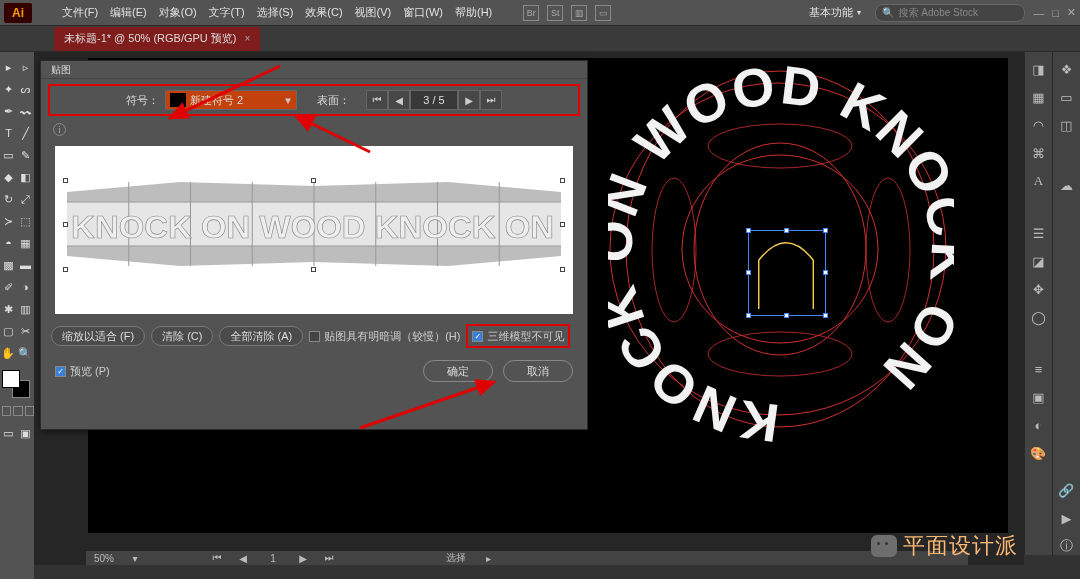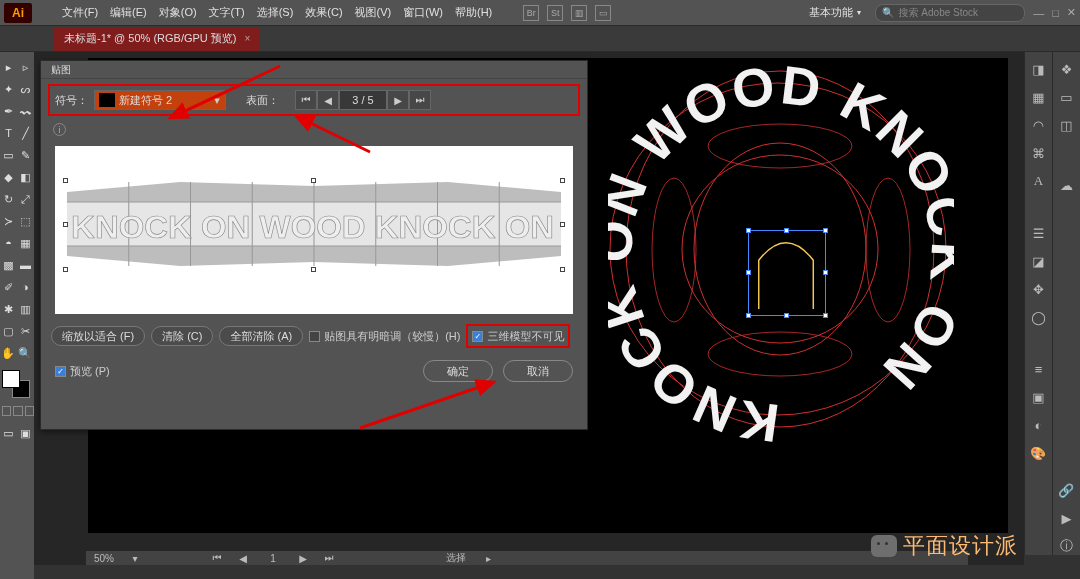--- a/index.html
+++ b/index.html
@@ -45,21 +45,21 @@
 
 
 .symbox { position: absolute; right: 128px; top: 166px; width: 78px; height: 86px; border: 1px solid #4488ff; }
 .symbox .anchor { position: absolute; width: 5px; height: 5px; border: 1px solid #4488ff; background: #fff; }
 
 
 .dialog { position: absolute; left: 40px; top: 60px; width: 548px; height: 370px; background: #535353; border: 1px solid #2a2a2a; box-shadow: 0 2px 6px rgba(0,0,0,.5); }
 .dialog .title { height: 18px; display: flex; align-items: center; padding-left: 10px; font-size: 10px; color: #ddd; border-bottom: 1px solid #444; }
 
 
-.symrow { display: flex; align-items: center; height: 30px; margin: 6px 8px 0 8px; gap: 6px; padding: 2px 6px; }
+.symrow { display: flex; align-items: center; height: 30px; margin: 6px 8px 0 8px; gap: 6px; padding: 2px 6px; justify-content: center; }
 .symrow.red-outline { outline: 2px solid #e00000; outline-offset: -1px; }
 .sym-label { font-size: 11px; color: #ddd; }
 .symsel { display: flex; align-items: center; height: 20px; border: 1px solid #666; background: #c2410c; width: 132px; cursor: pointer; }
 .symsel .thumb { width: 16px; height: 14px; background: #000; margin: 0 4px; }
 .symsel .name { font-size: 11px; color: #ddd; flex: 1; }
 .symsel .chev { width: 16px; text-align: center; color: #ccc; }
 .surface-ctrl { display: flex; align-items: center; gap: 0; margin-left: 10px; }
 .sbtn { width: 22px; height: 20px; background: #474747; border: 1px solid #666; display: flex; align-items: center; justify-content: center; color: #ccc; font-size: 10px; cursor: pointer; }
 .scount { width: 48px; height: 20px; border: 1px solid #666; background: #383838; display: flex; align-items: center; justify-content: center; font-size: 11px; color: #ddd; }
 

